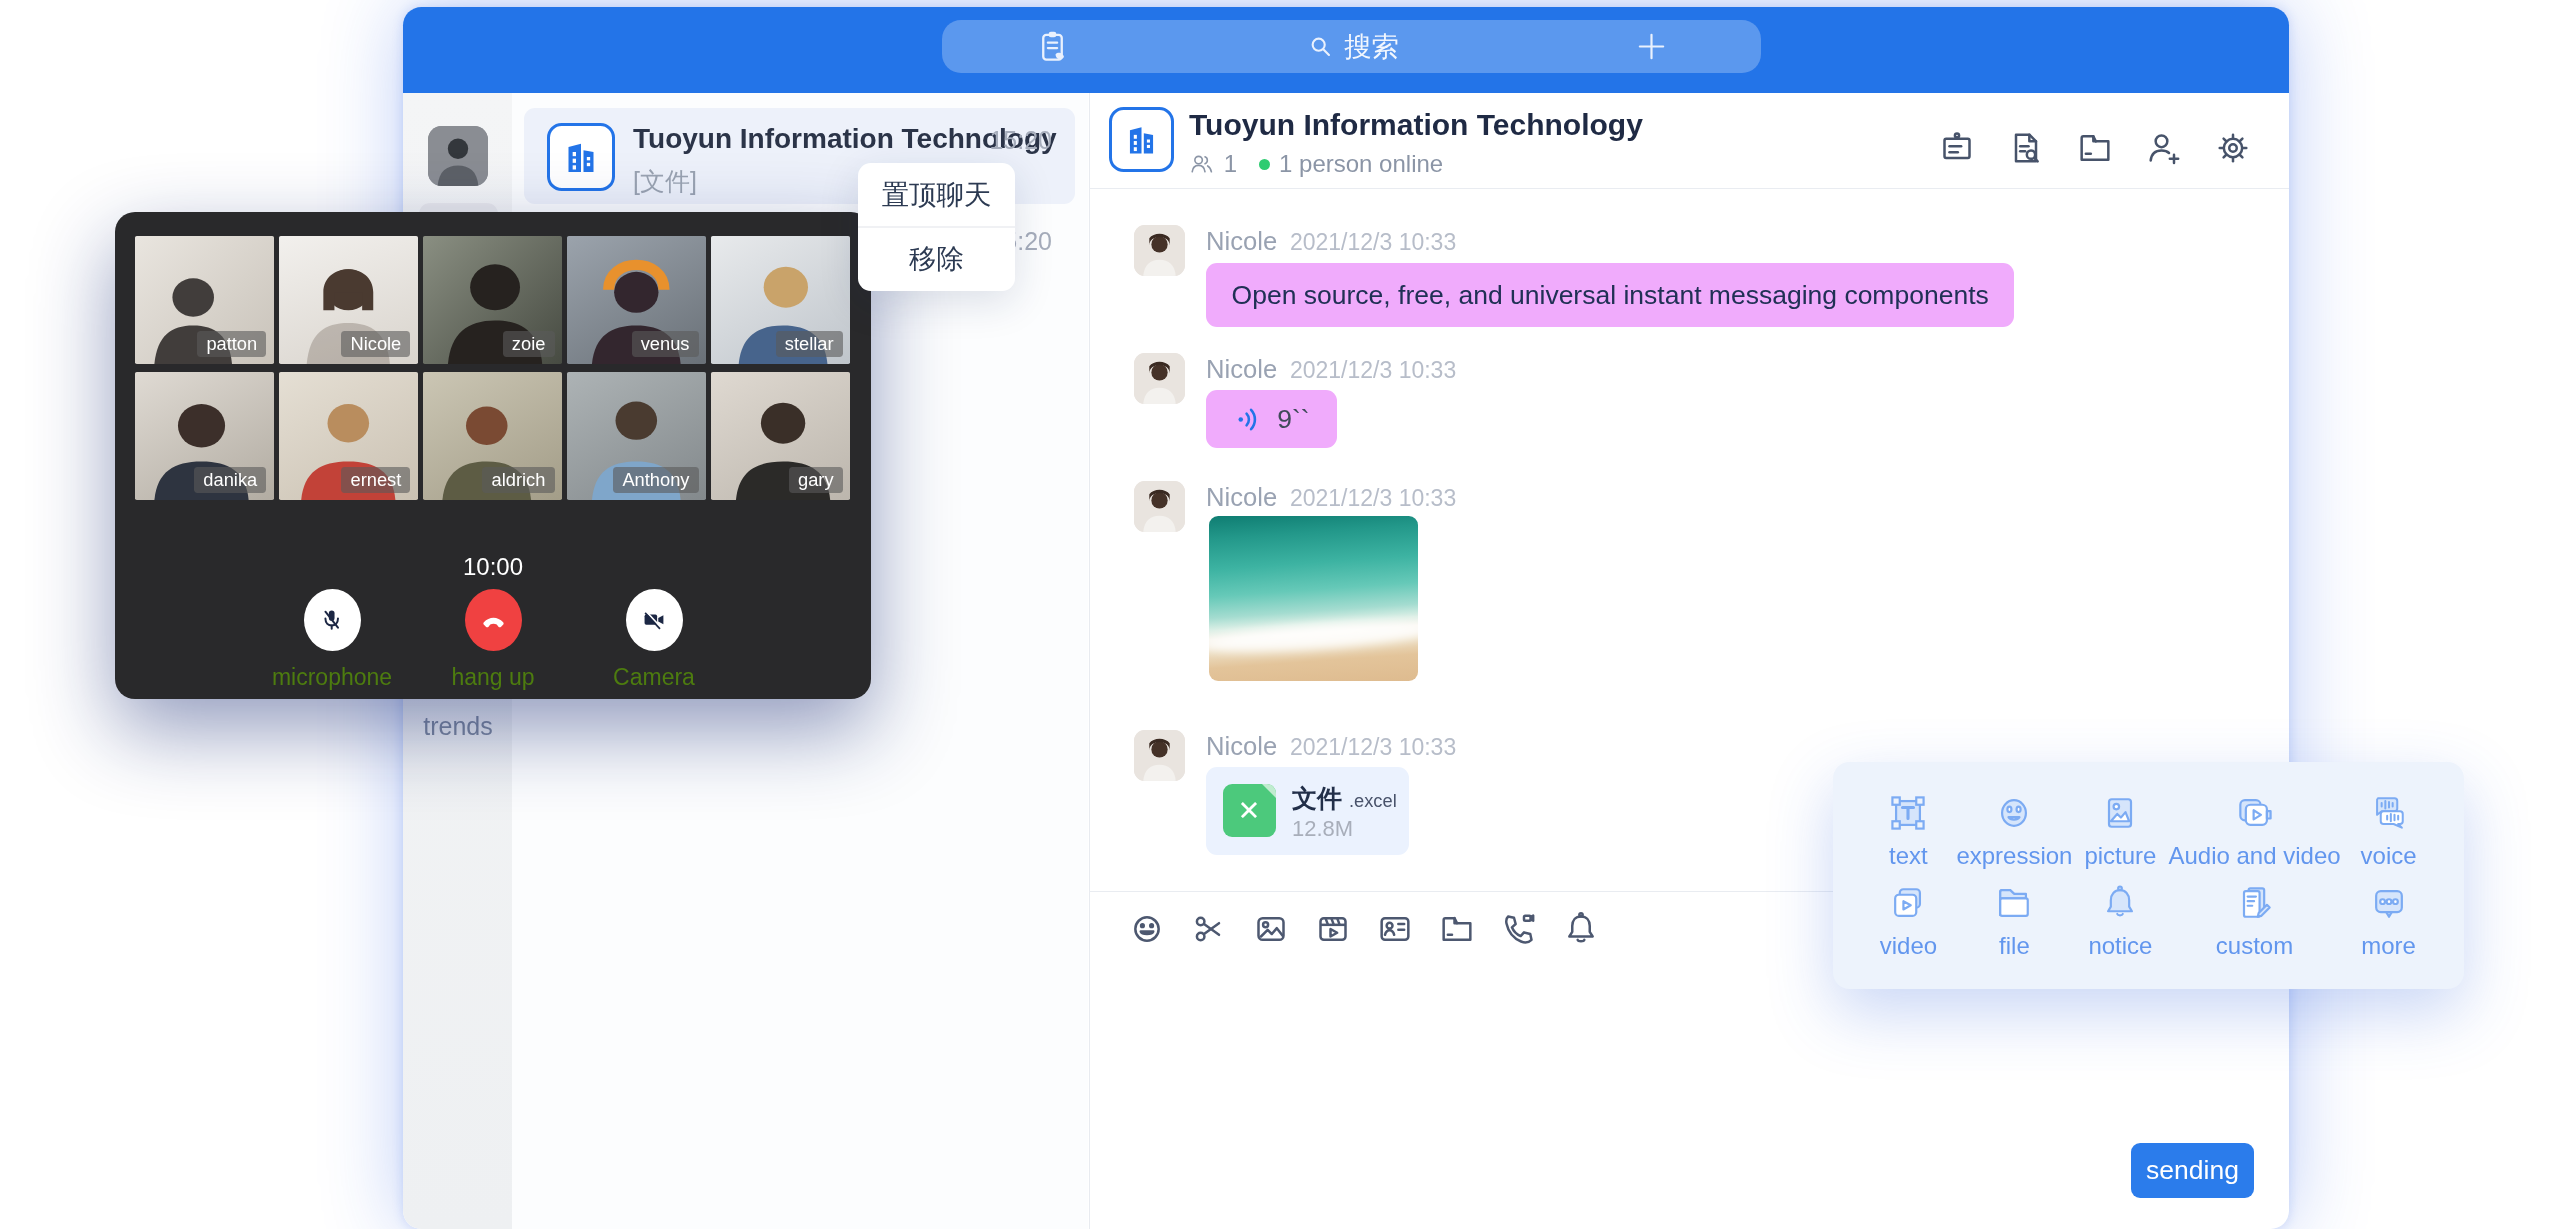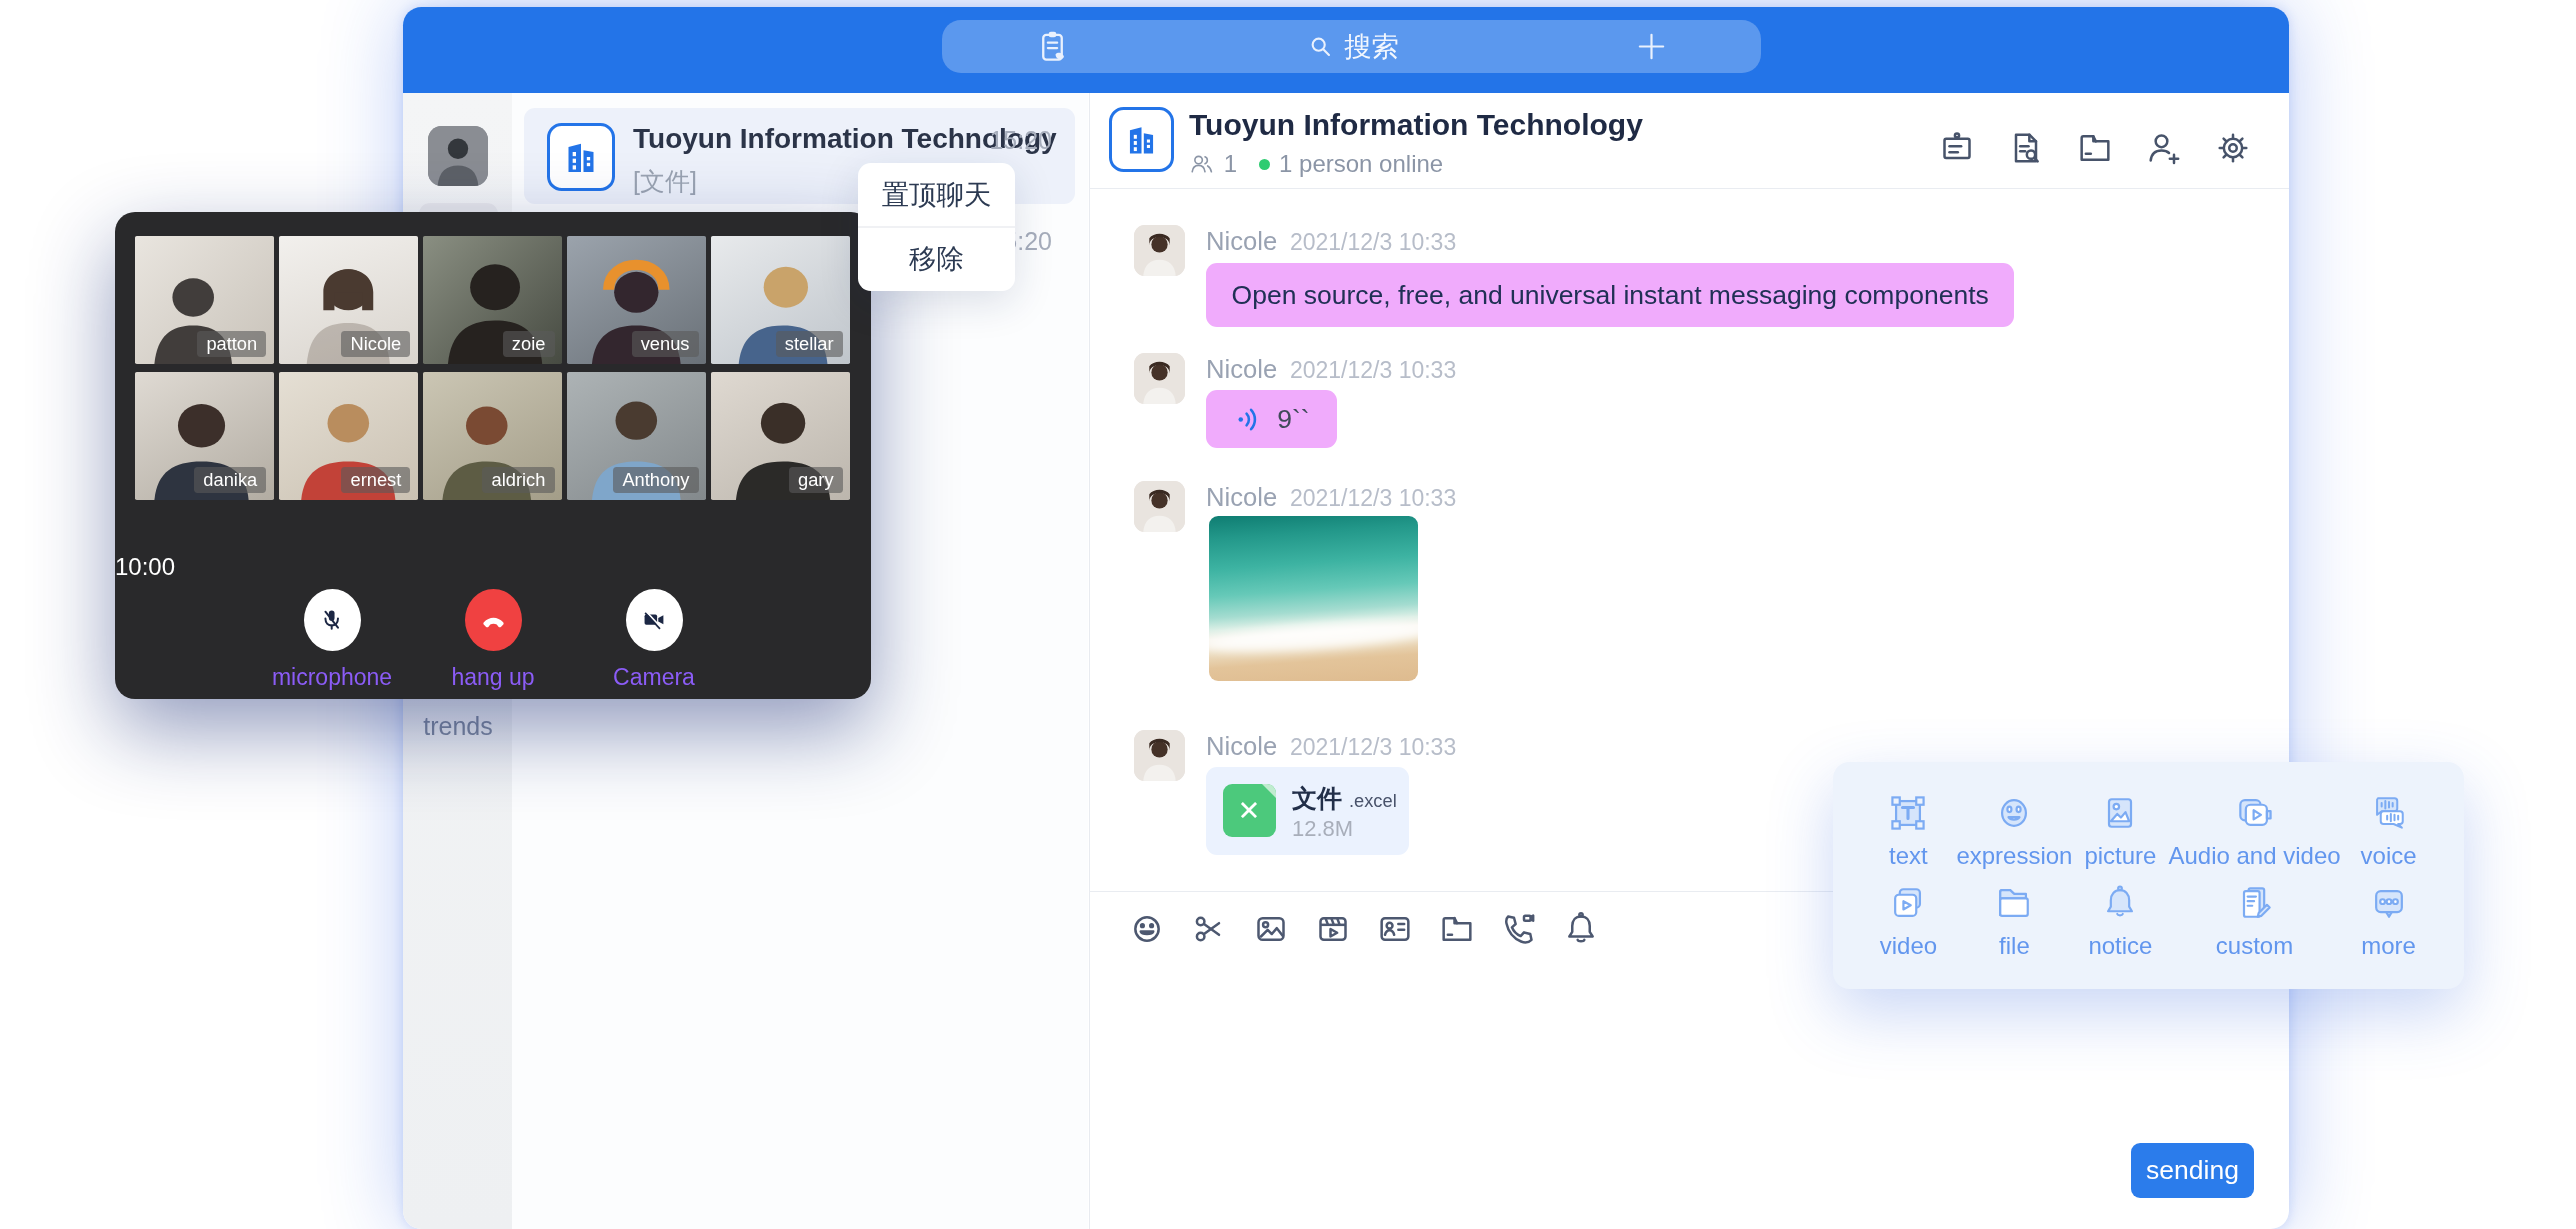--- a/index.html
+++ b/index.html
@@ -96,26 +96,26 @@
   .t1{background:linear-gradient(135deg,#e9e5df,#c9c3ba);} .t1 .ph{fill:#413d3b;}
   .t2{background:linear-gradient(160deg,#f2f0ed,#d9d4cd);} .t2 .ph{fill:#4a3a30;}
   .t3{background:linear-gradient(135deg,#8a8f82,#474b42);} .t3 .ph{fill:#26221f;}
   .t4{background:linear-gradient(150deg,#9ba3ac,#6a7178);} .t4 .ph{fill:#33262e;}
   .t5{background:linear-gradient(150deg,#e8eaec,#bfc5cb);} .t5 .ph{fill:#47648c;}
   .t6{background:linear-gradient(150deg,#dfdad3,#b2aca2);} .t6 .ph{fill:#3c2f2a;}
   .t7{background:linear-gradient(150deg,#e5dfd4,#cac1b2);} .t7 .ph{fill:#c24238;}
   .t8{background:linear-gradient(150deg,#cbc6b4,#a39d88);} .t8 .ph{fill:#5d5c44;}
   .t9{background:linear-gradient(150deg,#adb3b5,#83898c);} .t9 .ph{fill:#7fa6ca;}
   .t10{background:linear-gradient(150deg,#dfd9d1,#bcb6ad);} .t10 .ph{fill:#2b2a28;}
-  .call-timer{left:115px;top:553px;width:756px;text-align:left;color:#fff;font-size:24px;z-index:41;}
+  .call-timer{left:115px;top:553px;width:756px;text-align:center;color:#fff;font-size:24px;z-index:41;}
   .call-controls{left:115px;top:589px;width:756px;display:flex;justify-content:center;gap:51px;z-index:41;}
   .ctl{display:flex;flex-direction:column;align-items:center;width:110px;cursor:pointer;}
   .ctl-circle{width:57px;height:62px;border-radius:50%;display:flex;align-items:center;justify-content:center;background:#fff;}
   .ctl-circle.red{background:#f04141;}
-  .ctl-label{margin-top:12.8px;color:#8b5cf6;font-size:23px;white-space:nowrap;}
+  .ctl-label{margin-top:12.8px;color:#4d7c0f;font-size:23px;white-space:nowrap;}
 
   
   .panel{left:1833px;top:762px;width:631px;height:227px;background:#edf3fc;border-radius:16.5px;z-index:50;
     box-shadow:0 24px 64px rgba(50,100,220,.26);display:grid;grid-template-columns:repeat(5,1fr);
     grid-template-rows:1fr 1fr;padding:24px 27.4px;box-sizing:border-box;}
   .pcell{display:flex;flex-direction:column;align-items:center;justify-content:center;gap:7.3px;cursor:pointer;}
   .pcell .lab{font-size:24px;color:#6296ee;white-space:nowrap;}
 
   svg{display:block;}
 </style>

